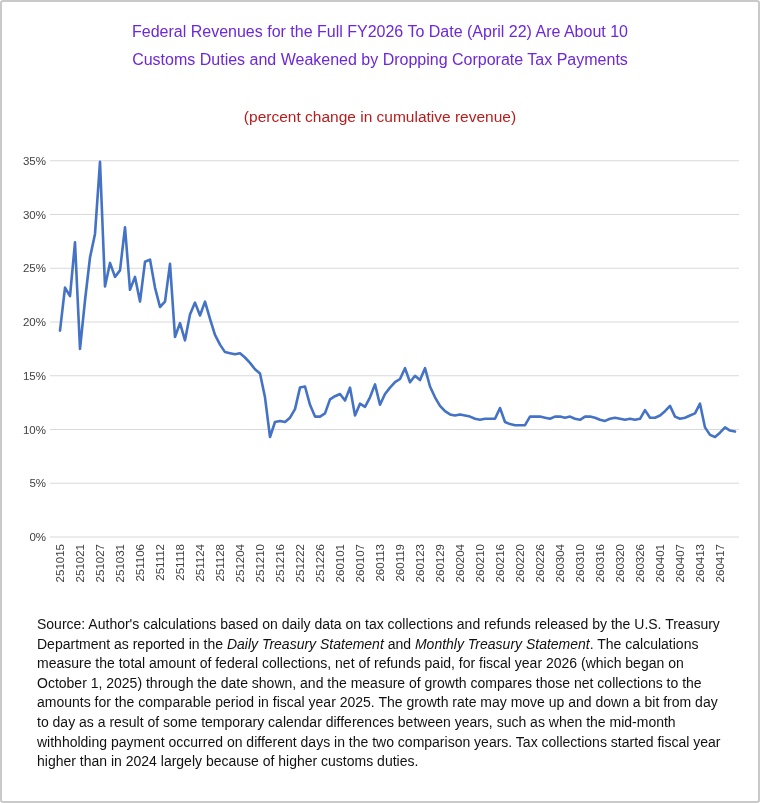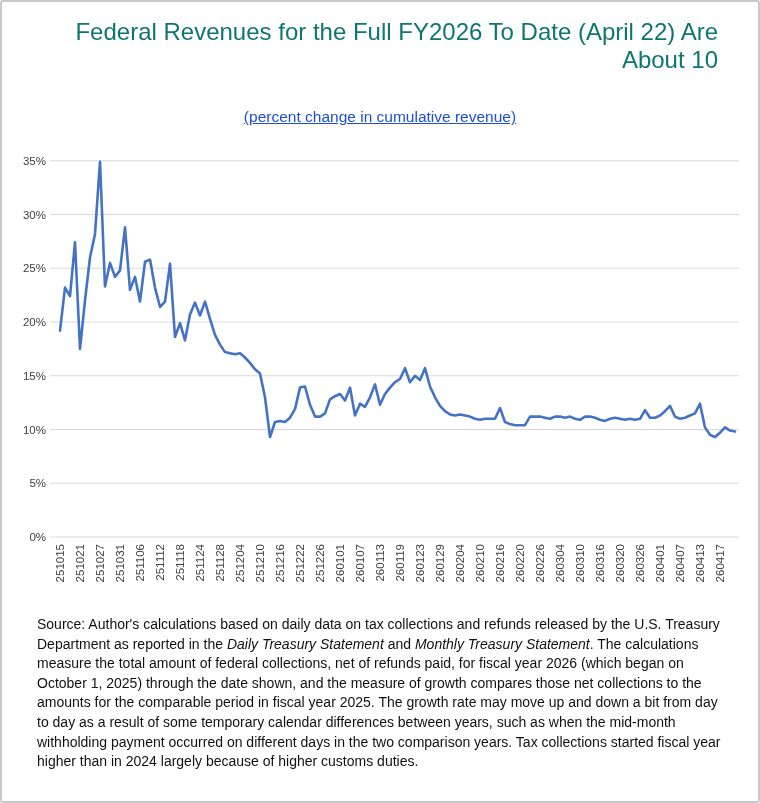--- a/index.html
+++ b/index.html
@@ -7,31 +7,30 @@
     position:relative;
     width:756px;height:799px;
     border:2px solid #c9c9c9;
     border-radius:3px;
     background:#ffffff;
     font-family:"Liberation Sans", sans-serif;
     overflow:hidden;
   }
   .title{
     position:absolute;top:16px;left:40px;right:40px;
-    text-align:right;
-    font-size:24px;line-height:28px;
-    color:#0f766e;
+    text-align:center;
+    font-size:16px;line-height:28px;
+    color:#6d28d9;
     letter-spacing:0px;
   }
   .subtitle{
     position:absolute;top:103px;left:40px;right:40px;
     text-align:center;
     font-size:15.5px;line-height:24px;
-    color:#1d4ed8;
-    text-decoration:underline;
+    color:#b91c1c;
   }
   #chart-svg{position:absolute;top:0;left:0;}
   .source{
     position:absolute;left:35px;top:613px;width:694px;
     font-size:14px;line-height:19.6px;color:#111;
     text-align:left;
   }
   .source .it{font-style:italic;margin-top:14px;}
 </style>
 </head>
@@ -94,19 +93,20 @@
         <text x="662" y="542" transform="rotate(-90 662 542)">260401</text>
         <text x="682" y="542" transform="rotate(-90 682 542)">260407</text>
         <text x="702" y="542" transform="rotate(-90 702 542)">260413</text>
         <text x="722" y="542" transform="rotate(-90 722 542)">260417</text>
       </g>
       <polyline points="58.0,328.6 63.0,285.6 68.0,294.2 73.0,240.4 78.0,346.9 83.0,298.5 88.0,255.5 93.0,231.9 98.0,159.8 103.0,284.5 108.0,260.9 113.0,274.9 118.0,268.4 123.0,225.4 128.0,287.8 133.0,274.9 138.0,299.6 143.0,259.8 148.0,257.6 153.0,285.6 158.0,305.0 163.0,299.6 168.0,261.9 173.0,335.0 178.0,321.1 183.0,338.3 188.0,312.5 193.0,300.6 198.0,313.5 203.0,299.6 208.0,316.8 213.0,332.9 218.0,342.6 223.0,350.1 228.0,351.2 233.0,352.3 238.0,351.2 243.0,355.5 248.0,360.9 253.0,367.3 258.0,371.6 263.0,395.3 268.0,435.0 273.0,420.0 278.0,418.9 283.0,420.0 288.0,415.7 293.0,407.1 298.0,385.6 303.0,384.5 308.0,402.8 313.0,414.6 318.0,414.6 323.0,411.4 328.0,397.4 333.0,394.2 338.0,392.0 343.0,398.5 348.0,385.6 353.0,413.5 358.0,401.7 363.0,404.9 368.0,395.3 373.0,382.4 378.0,402.8 383.0,392.0 388.0,385.6 393.0,380.2 398.0,377.0 403.0,366.2 408.0,380.2 413.0,373.8 418.0,378.1 423.0,366.2 428.0,384.5 433.0,395.3 438.0,403.9 443.0,409.2 448.0,412.4 453.0,413.5 458.0,412.4 463.0,413.5 468.0,414.6 473.0,416.8 478.0,417.8 483.0,416.8 488.0,416.8 493.0,416.8 498.0,406.0 503.0,420.0 508.0,422.1 513.0,423.2 518.0,423.2 523.0,423.2 528.0,414.6 533.0,414.6 538.0,414.6 543.0,415.7 548.0,416.8 553.0,414.6 558.0,414.6 563.0,415.7 568.0,414.6 573.0,416.8 578.0,417.8 583.0,414.6 588.0,414.6 593.0,415.7 598.0,417.8 603.0,418.9 608.0,416.8 613.0,415.7 618.0,416.8 623.0,417.8 628.0,416.8 633.0,417.8 638.0,416.8 643.0,408.1 648.0,415.7 653.0,415.7 658.0,413.5 663.0,409.2 668.0,403.9 673.0,414.6 678.0,416.8 683.0,415.7 688.0,413.5 693.0,411.4 698.0,401.7 703.0,425.4 708.0,432.9 713.0,435.0 718.0,430.7 723.0,425.4 728.0,428.6 733.0,429.6" fill="none" stroke="#4472C4" stroke-width="2.6" stroke-linejoin="round" stroke-linecap="round"></polyline>
     </svg>
 
   <div class="title">
     <div>Federal Revenues for the Full FY2026 To Date (April 22) Are About 10</div>
+    <div>Customs Duties and Weakened by Dropping Corporate Tax Payments</div>
   </div>
 
   <div class="subtitle">(percent change in cumulative revenue)</div>
 
   <div class="source" id="source-text"><span>Source: Author's calculations based on daily data on tax collections and refunds released by the U.S. Treasury Department as reported in the </span><span class="it">Daily Treasury Statement</span><span> and </span><span class="it">Monthly Treasury Statement</span><span>. The calculations measure the total amount of federal collections, net of refunds paid, for fiscal year 2026 (which began on October 1, 2025) through the date shown, and the measure of growth compares those net collections to the amounts for the comparable period in fiscal year 2025. The growth rate may move up and down a bit from day to day as a result of some temporary calendar differences between years, such as when the mid-month withholding payment occurred on different days in the two comparison years.  Tax collections started fiscal year higher than in 2024 largely because of higher customs duties.</span></div>
 
 </div>
 
 </body></html>

